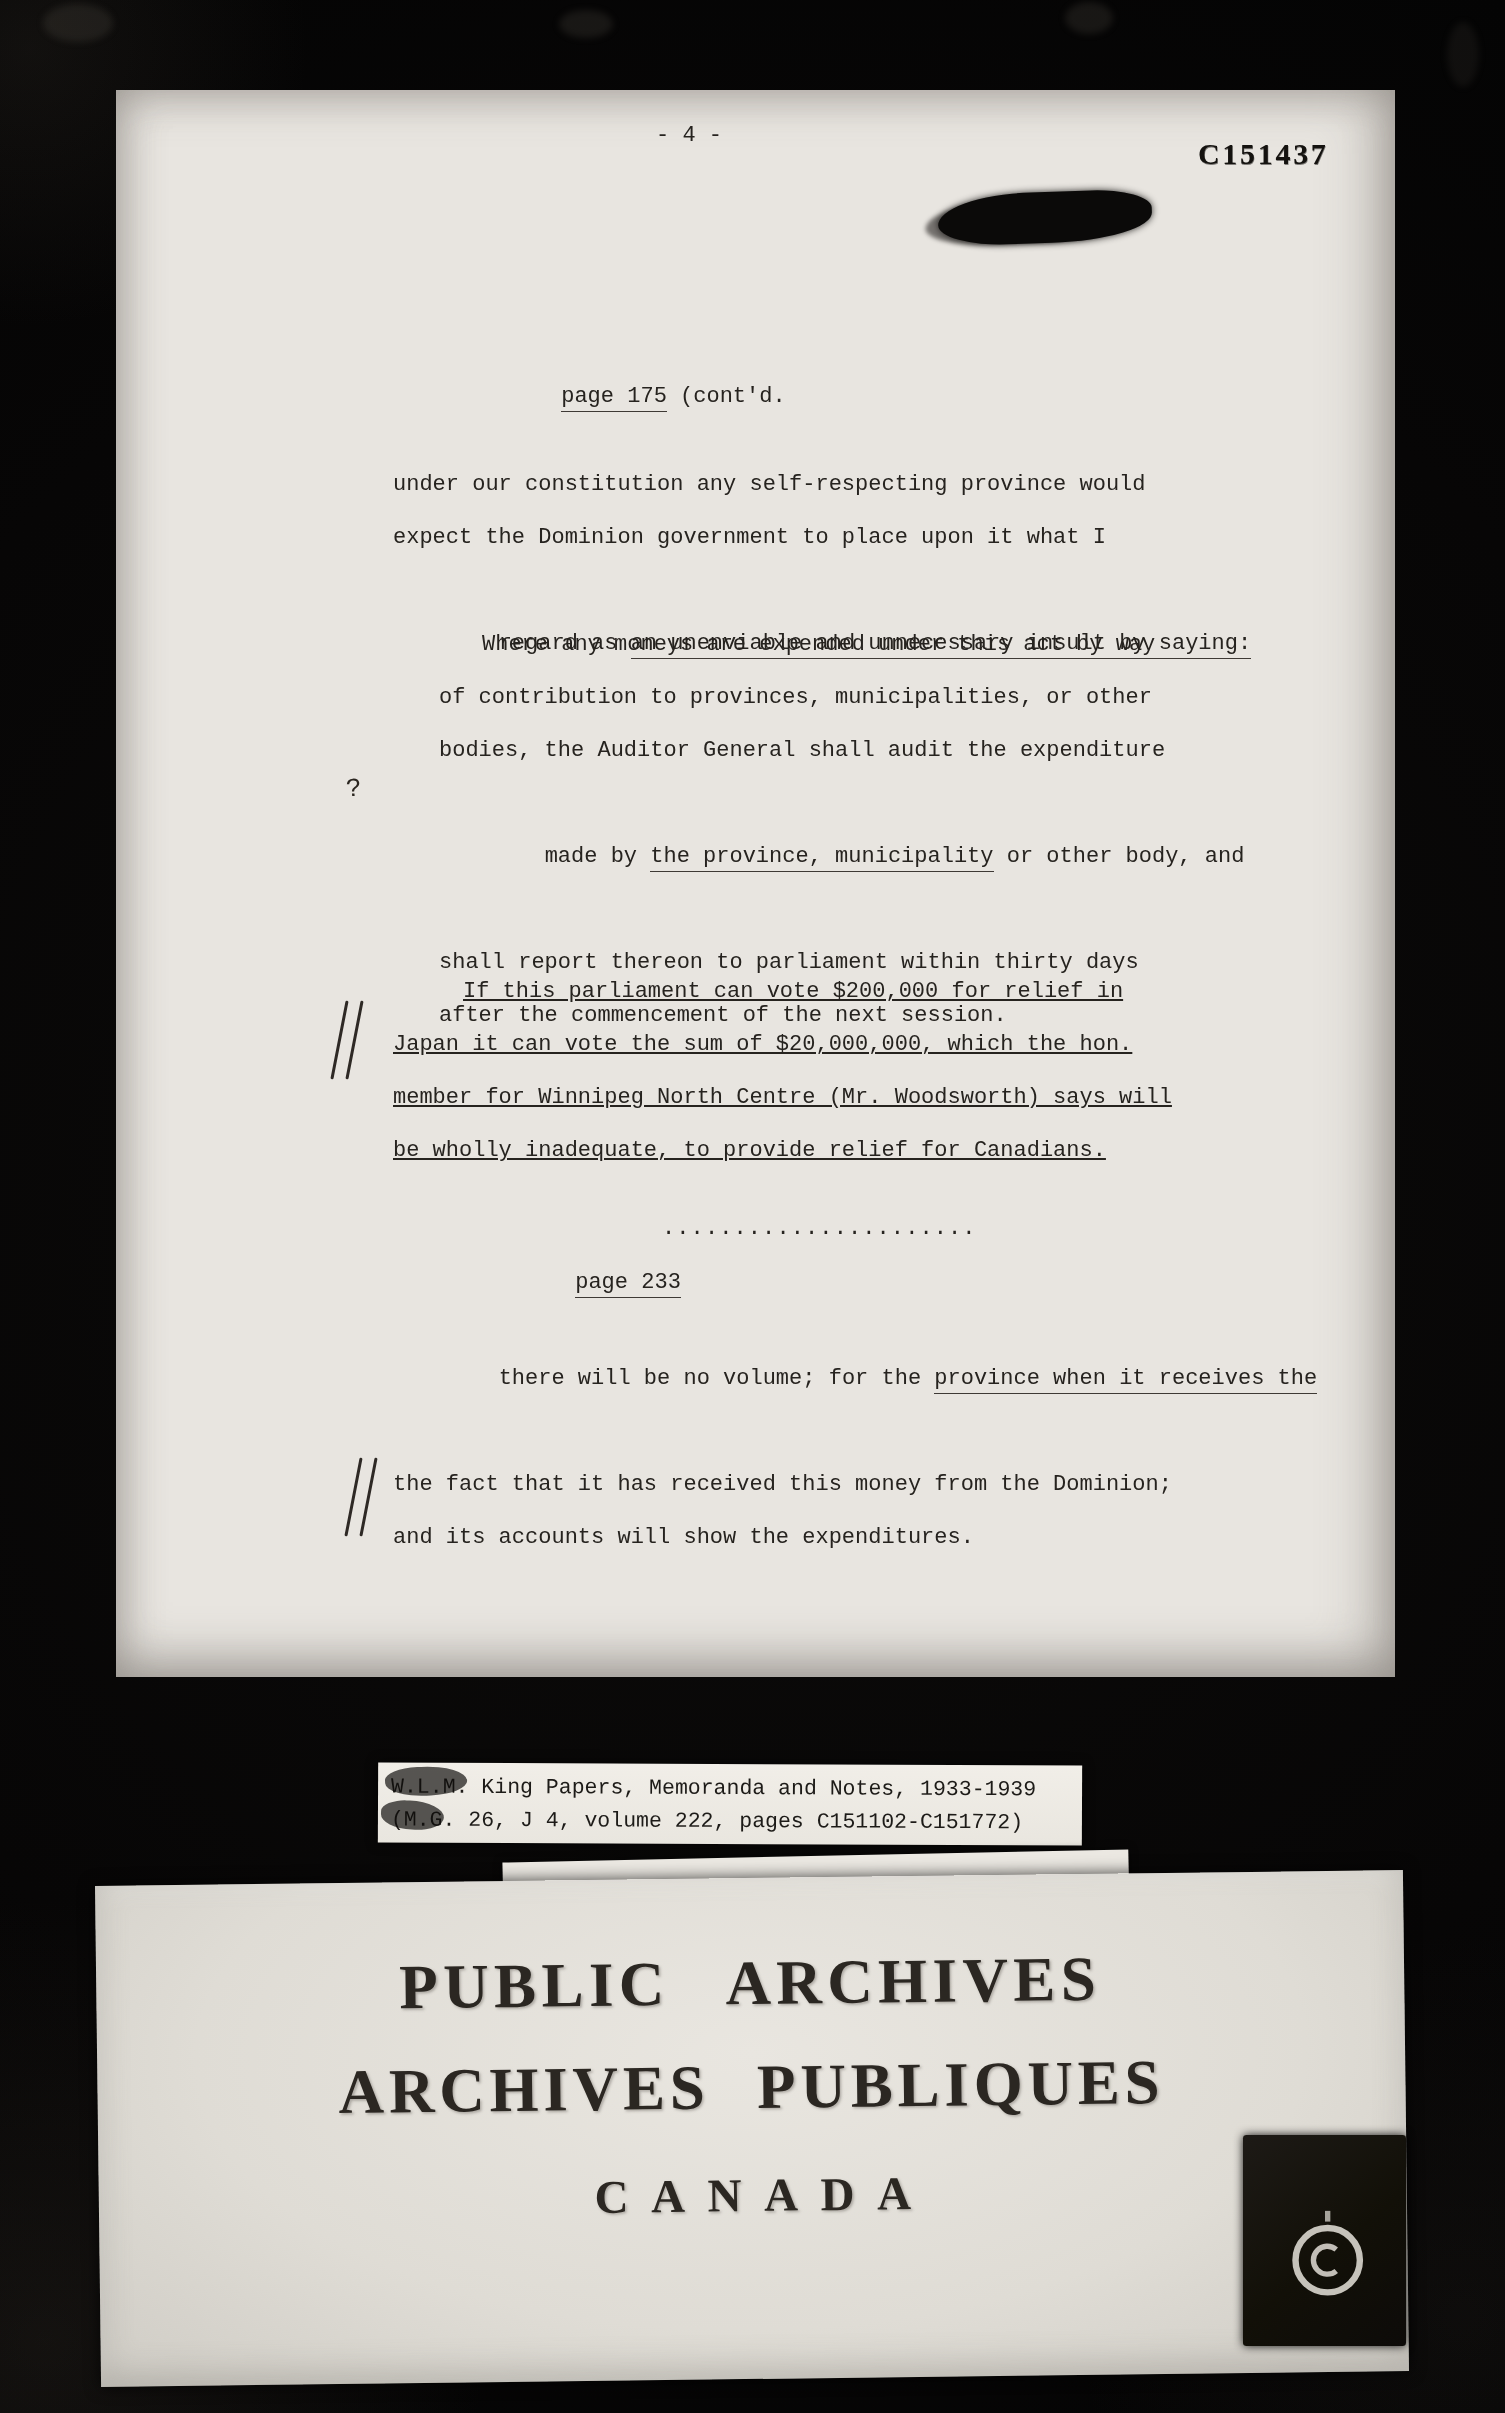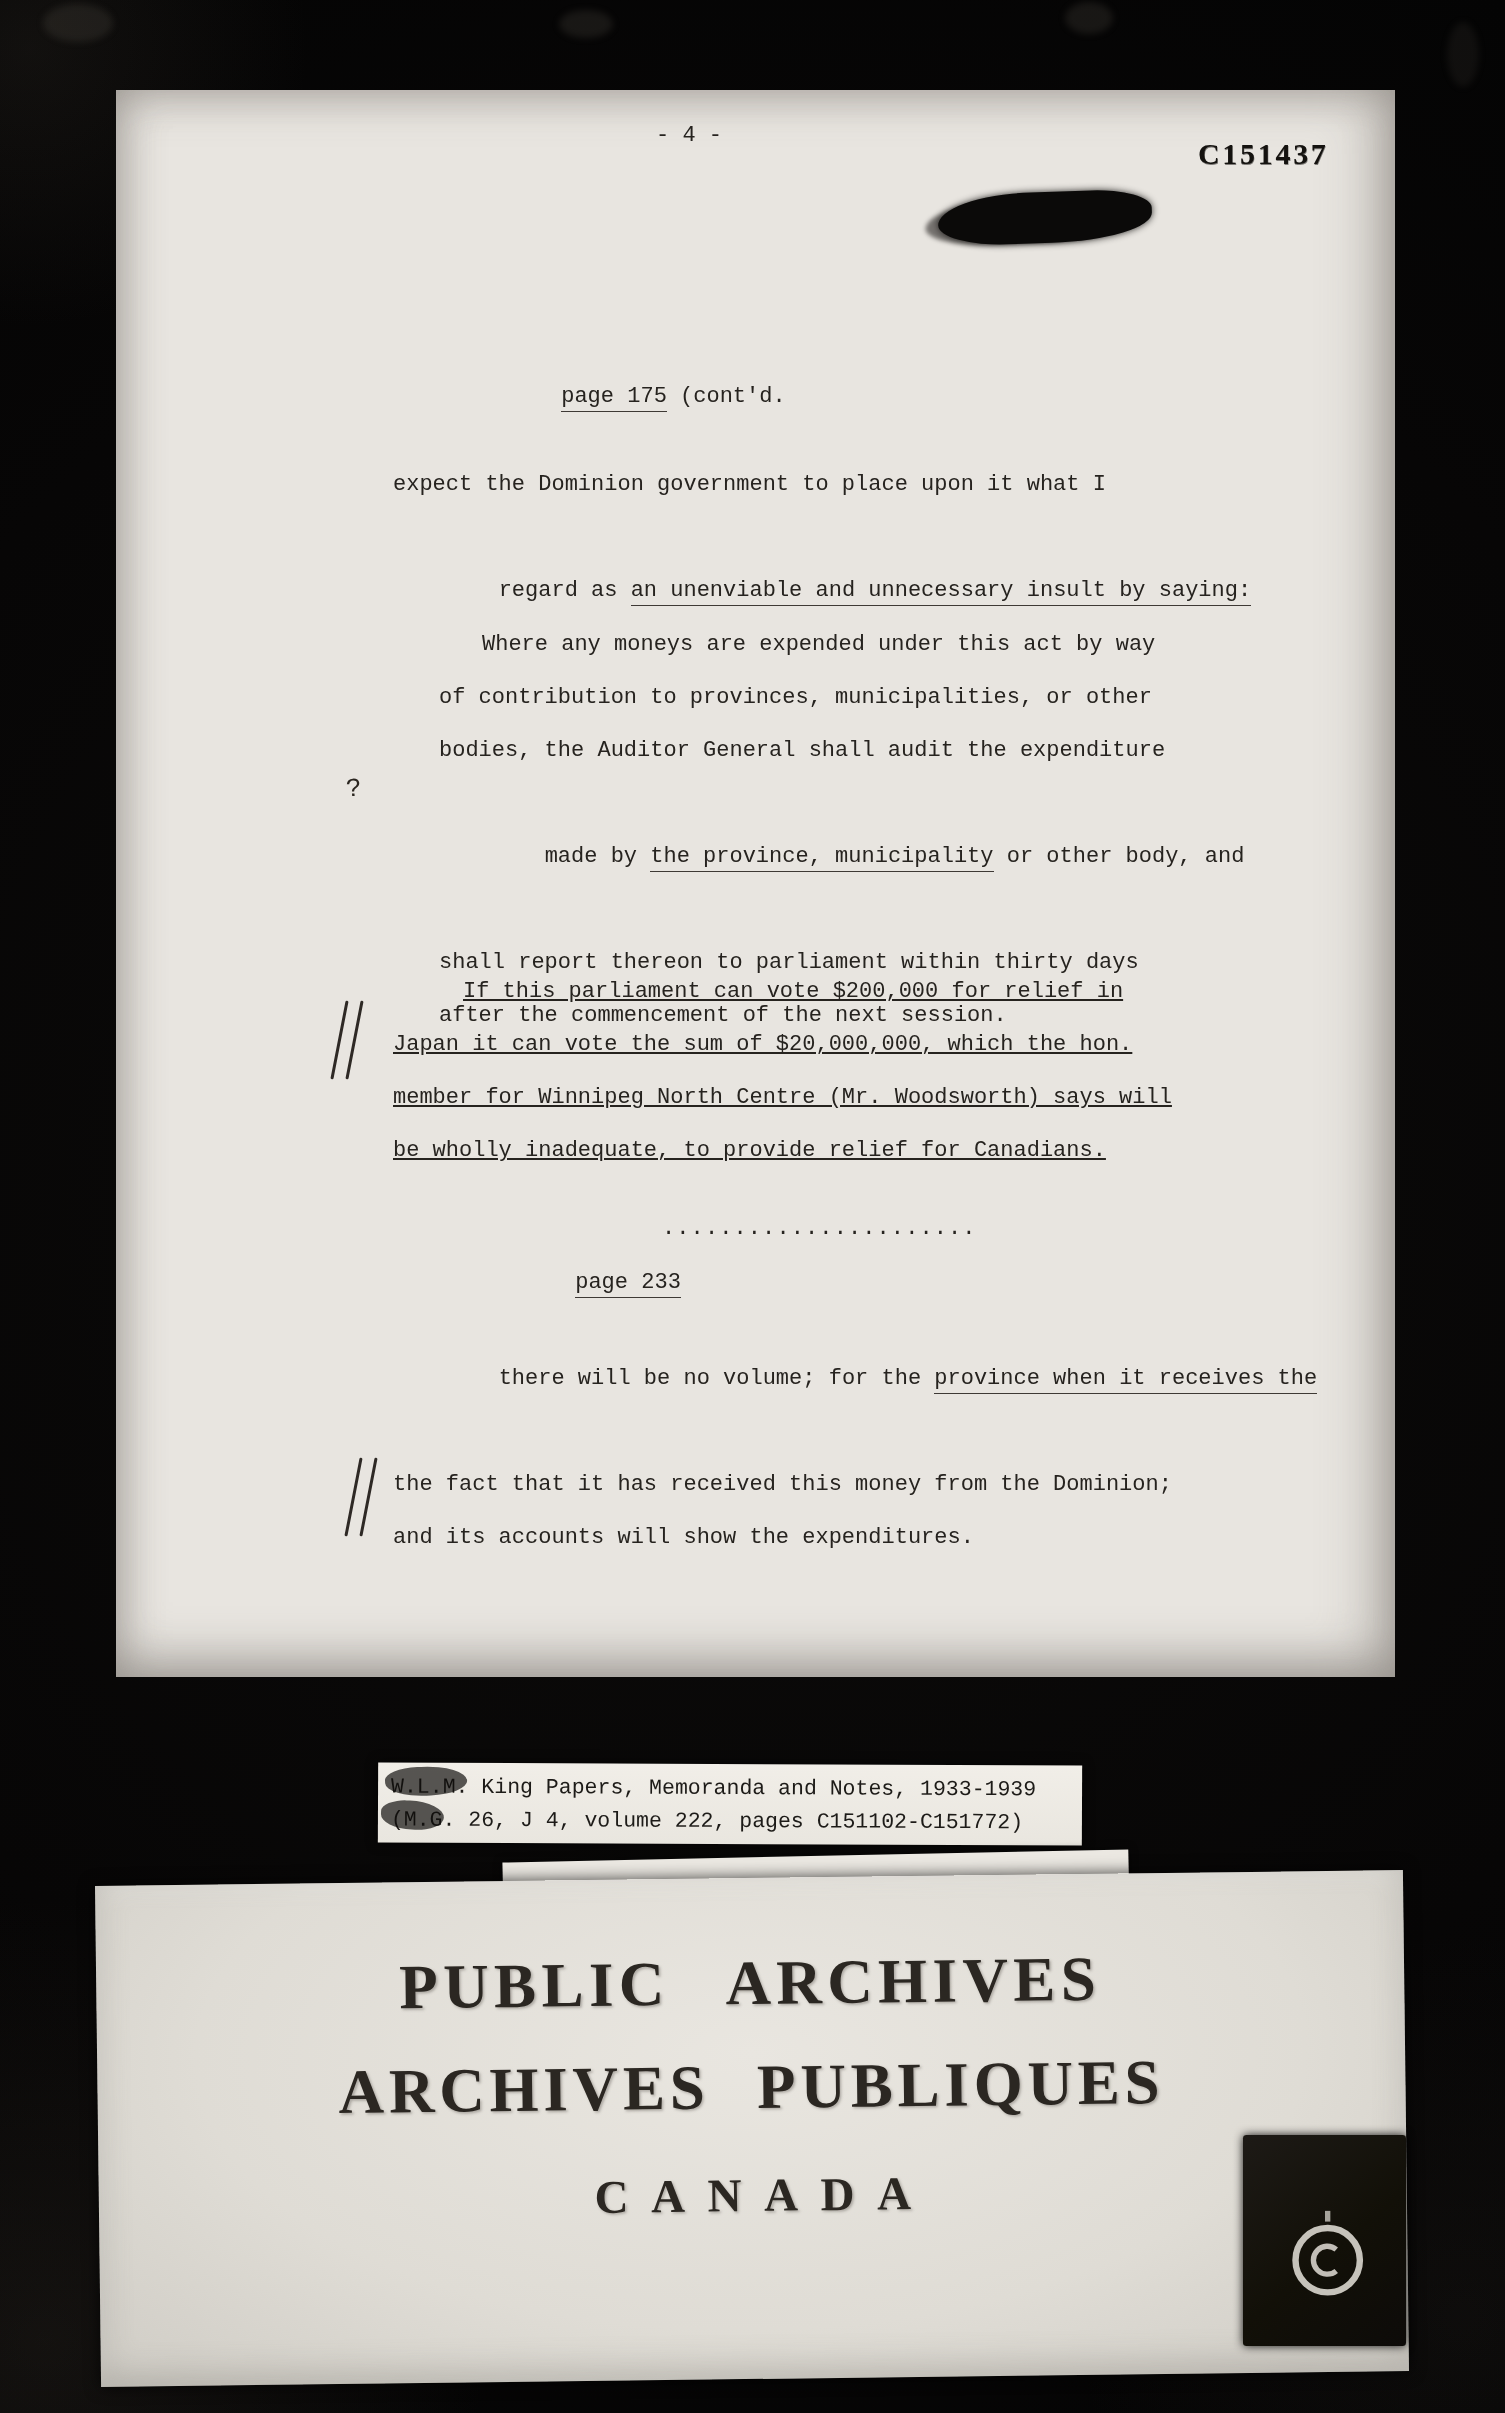--- a/index.html
+++ b/index.html
@@ -119,20 +119,21 @@
 
     <div class="abs single stamp">C151437</div>
 
     <div class="abs blackout"></div>
 
     <div class="abs single heading1 line">
       <span class="u">page 175</span><span> (cont'd.</span>
     </div>
 
     <div class="abs para para1">
+      <div class="line">under our constitution any self-respecting province would</div>
       <div class="line">expect the Dominion government to place upon it what I</div>
       <div class="line">
         <span>regard as </span><span class="u">an unenviable and unnecessary insult by saying:</span>
       </div>
     </div>
 
     <div class="abs para quote">
       <div class="line first">Where any moneys are expended under this act by way</div>
       <div class="line">of contribution to provinces, municipalities, or other</div>
       <div class="line">bodies, the Auditor General shall audit the expenditure</div>

